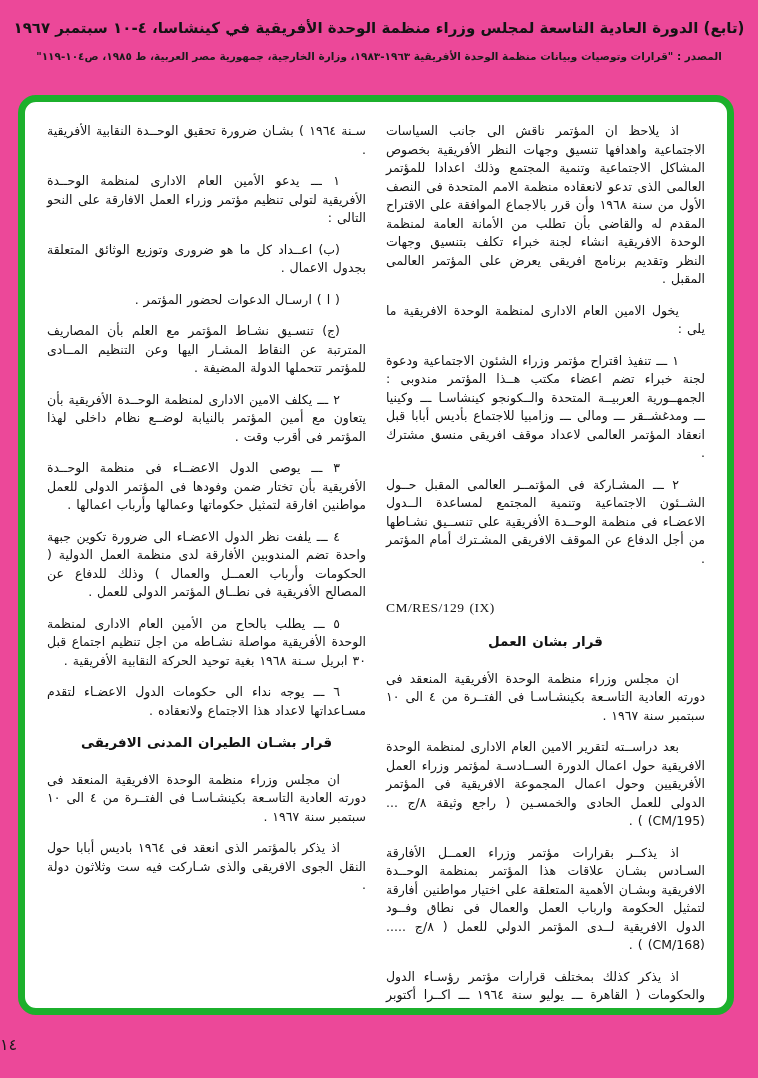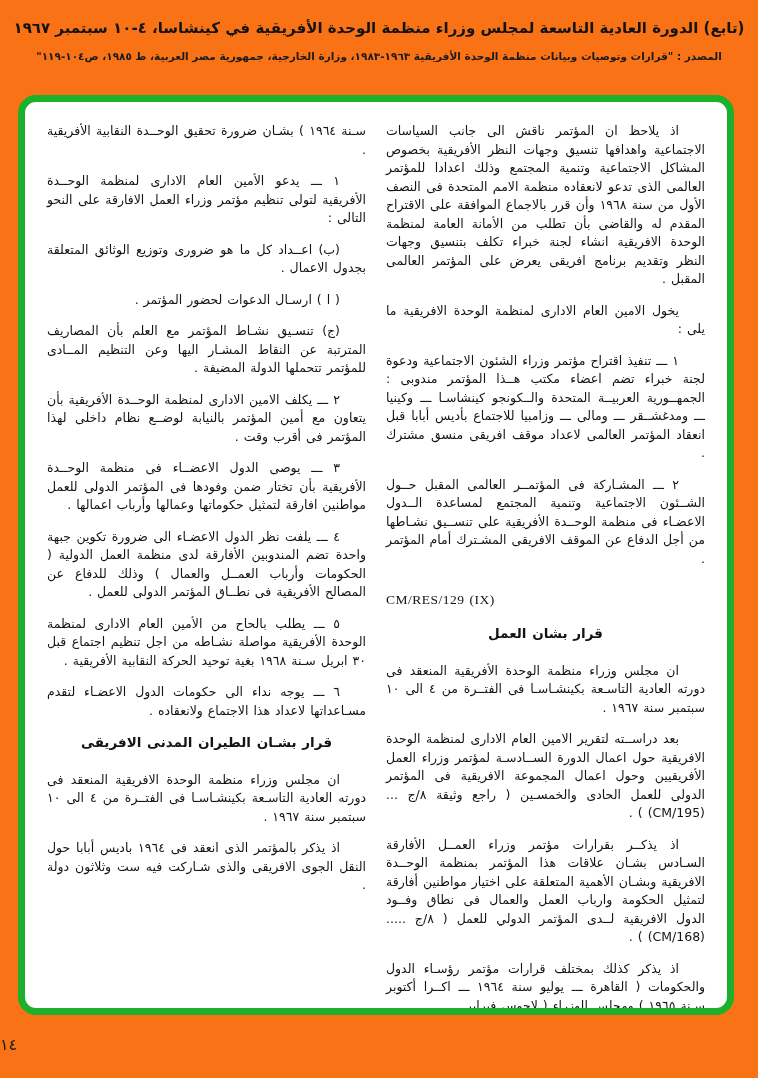--- a/index.html
+++ b/index.html
@@ -1,19 +1,19 @@
 <!DOCTYPE html>
 <html lang="ar" dir="rtl"><head>
 <meta charset="utf-8">
 <style>
   html,body{margin:0;padding:0;background:#ffffff;}
   .page{
     position:relative;
     width:758px;height:1078px;
-    background:#f97316;
+    background:#ec4899;
     font-family:"DejaVu Sans",sans-serif;
     color:#141414;
     overflow:hidden;
     direction:rtl;
   }
   .header{position:absolute;top:18px;left:0;right:0;text-align:center;}
   .title{font-size:15px;font-weight:bold;letter-spacing:0;line-height:1.4;}
   .source{font-size:10.5px;font-weight:bold;margin-top:11px;color:#1b1b1b;}
   .frame{
     position:absolute;top:95px;left:18px;
@@ -38,21 +38,21 @@
   h3.block{font-weight:bold;}
   .block-heading{
     text-align:center;text-indent:0;
     font-size:13.5px;font-weight:bold;
     margin:6px 0 18px 0;
   }
   .block-code{
     direction:ltr;text-align:left;text-indent:0;
     font-family:"Liberation Serif","DejaVu Serif",serif;
     font-size:13.5px;letter-spacing:0.5px;
-    margin:22px 0 14px 0;
+    margin:30px 0 14px 0;
   }
   .page-number{
     position:absolute;bottom:24px;left:0;right:0;
     text-align:left;font-size:16px;color:#1b1b1b;
   }
 </style>
 </head>
 <body>
 
 <div class="page">

